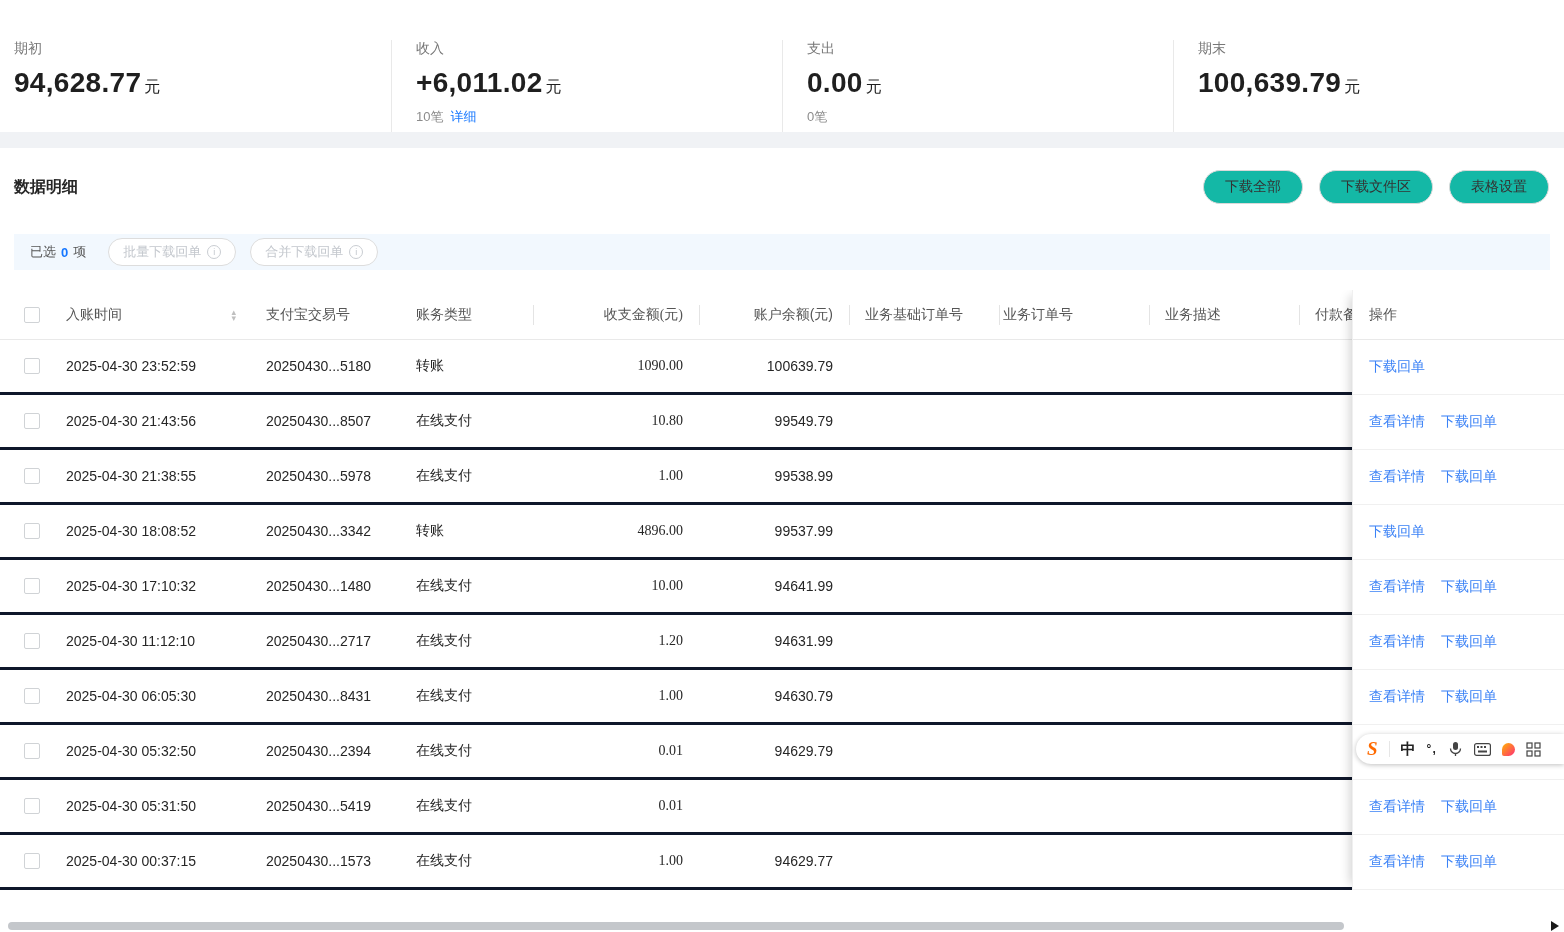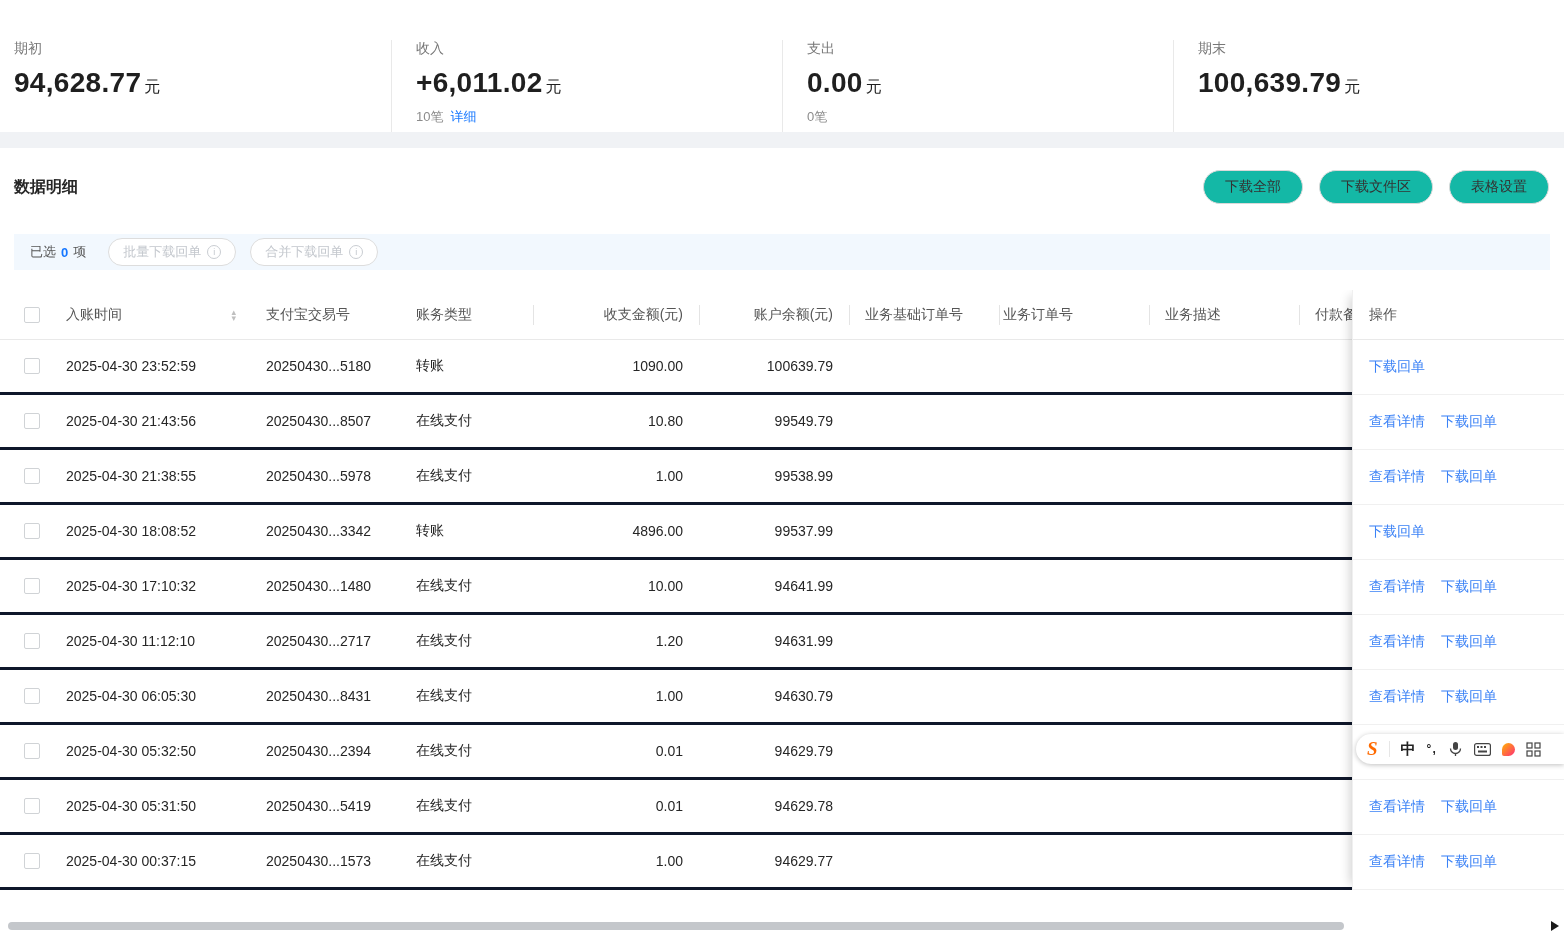--- a/index.html
+++ b/index.html
@@ -55,21 +55,21 @@
   .table-wrap { position: relative; margin-top: 20px; width: 1564px; overflow: hidden; }
   .t-inner { width: 1419px; }
   .thead { display: flex; height: 50px; border-bottom: 1px solid #e9e9e9; font-size: 14px; color: #555; }
   .thead .cell, .trow .cell { display: flex; align-items: center; height: 100%; }
   .trow { display: flex; height: 55px; border-bottom: 3px solid #0f172a; font-size: 14px; color: #262626; }
 
   .c-check   { width: 50px;  padding-left: 24px; }
   .c-time    { width: 200px; padding-left: 16px; }
   .c-txn     { width: 150px; padding-left: 16px; }
   .c-type    { width: 133px; padding-left: 16px; }
-  .c-amount  { width: 166px; padding-right: 16px; justify-content: flex-end; text-align: center; }
+  .c-amount  { width: 166px; padding-right: 16px; justify-content: flex-end; text-align: center; font-family: Liberation Serif, serif; }
   .c-balance { width: 150px; padding-right: 16px; justify-content: flex-end; text-align: right; }
   .c-base    { width: 150px; padding-left: 16px; }
   .c-order   { width: 150px; padding-left: 4px; }
   .c-desc    { width: 150px; padding-left: 16px; }
   .c-note    { width: 120px; padding-left: 16px; white-space: nowrap; overflow: hidden; }
 
   .thead .sep-l { position: relative; }
   .thead .sep-l::before { content: ""; position: absolute; left: 0; top: 15px; height: 20px; width: 1px; background: #e4e4e4; }
 
   .cb { width: 16px; height: 16px; border: 1px solid #d0d3d6; border-radius: 2px; background: #fff; display: inline-block; cursor: pointer; flex: none; }
@@ -291,21 +291,20 @@
             <div class="cell c-note"></div>
           </div>
           <div class="trow">
             <div class="cell c-check">
               <span class="cb"></span>
             </div>
             <div class="cell c-time">2025-04-30 05:31:50</div>
             <div class="cell c-txn">20250430...5419</div>
             <div class="cell c-type">在线支付</div>
             <div class="cell c-amount">0.01</div>
-            <div class="cell c-balance">94629.78</div>
             <div class="cell c-base"></div>
             <div class="cell c-order"></div>
             <div class="cell c-desc"></div>
             <div class="cell c-note"></div>
           </div>
           <div class="trow">
             <div class="cell c-check">
               <span class="cb"></span>
             </div>
             <div class="cell c-time">2025-04-30 00:37:15</div>

